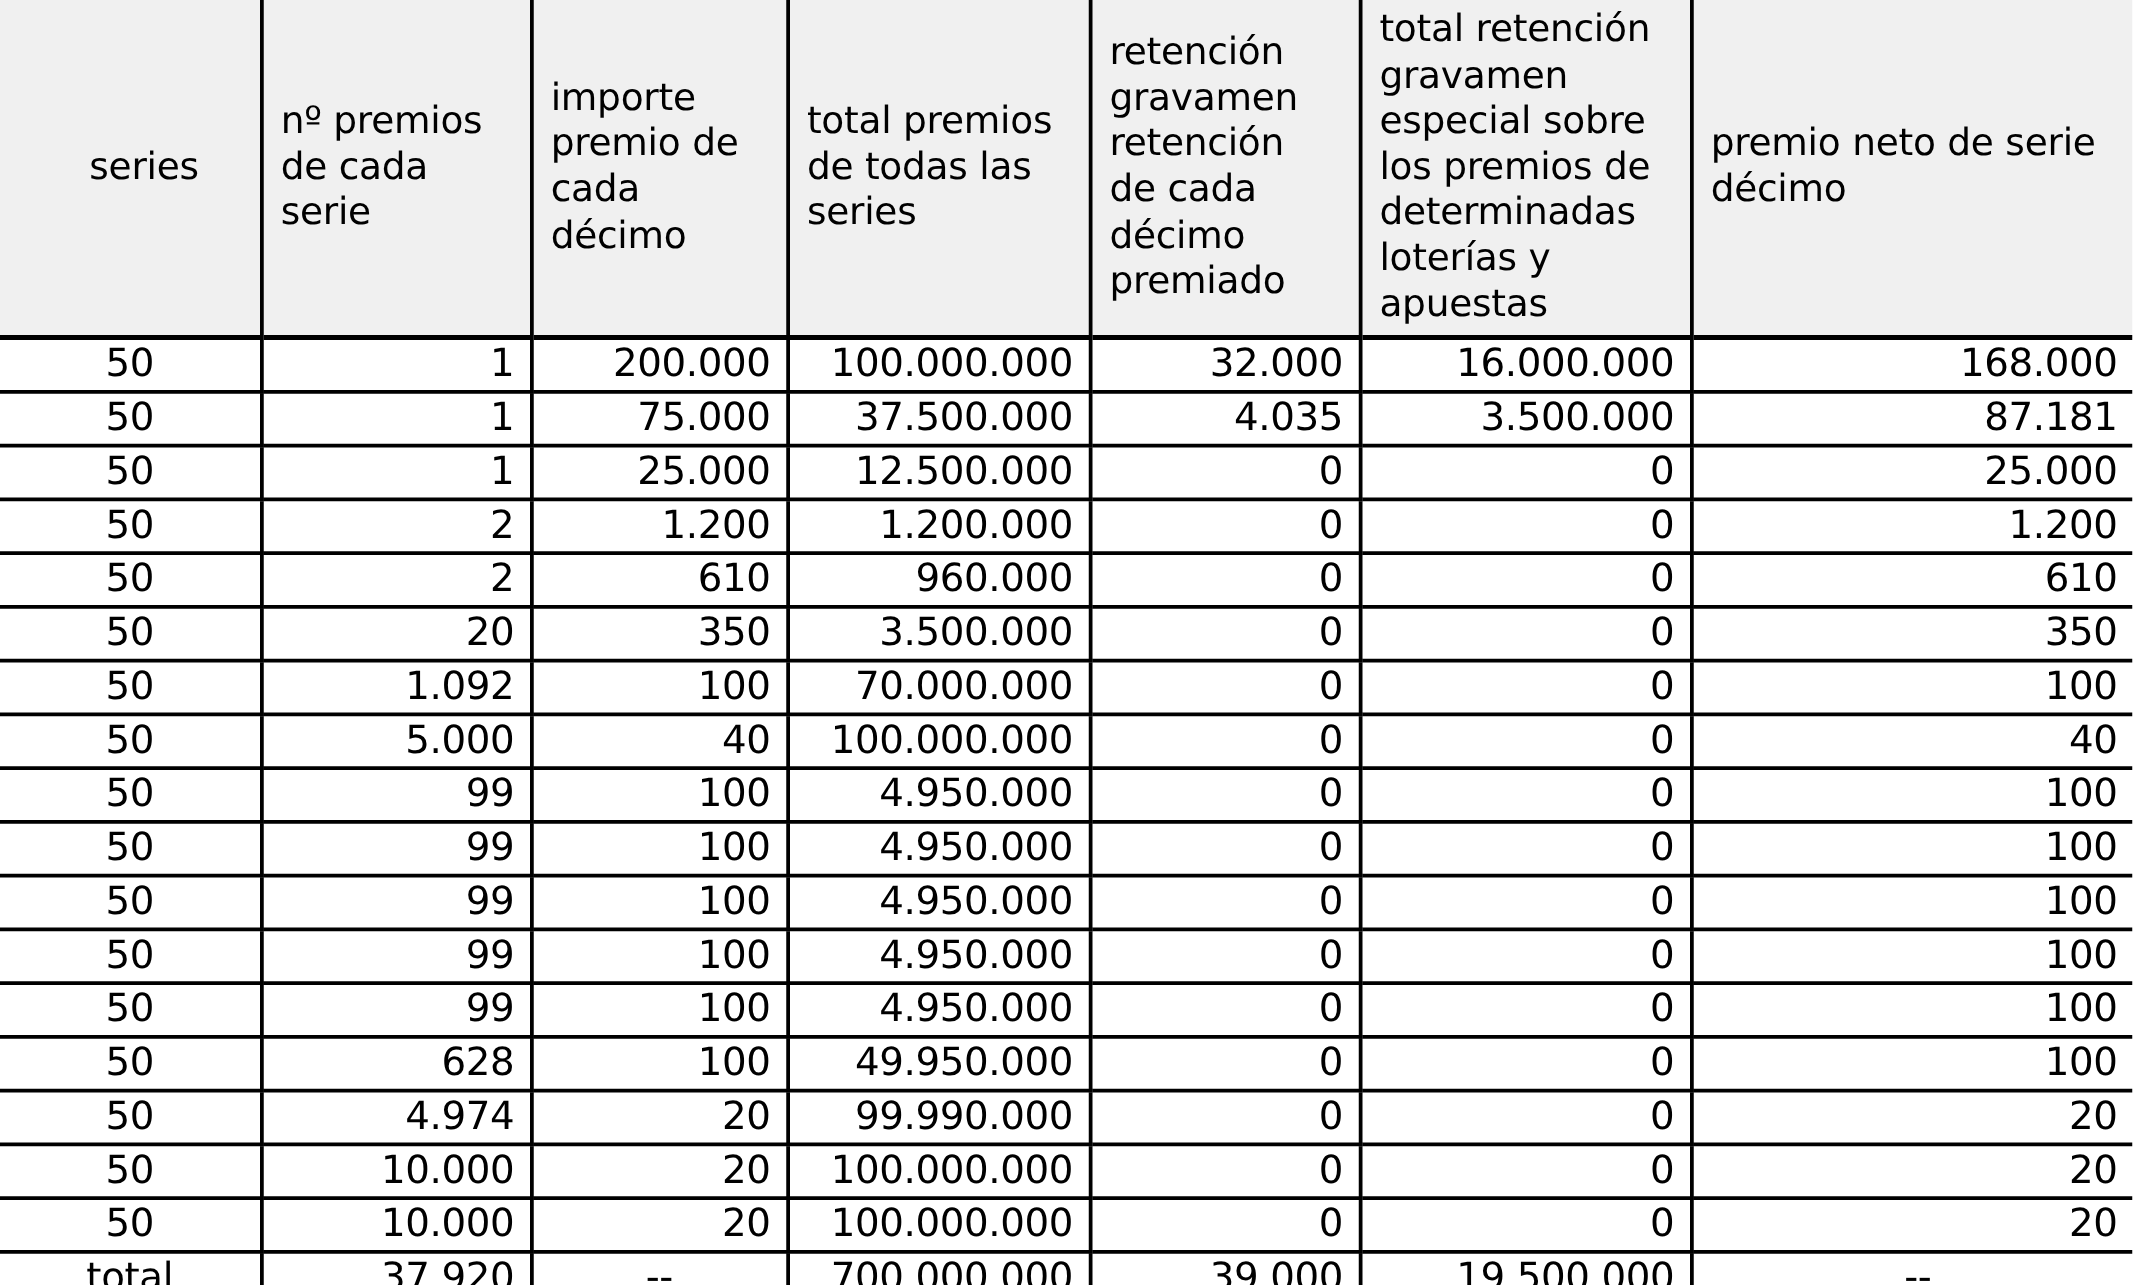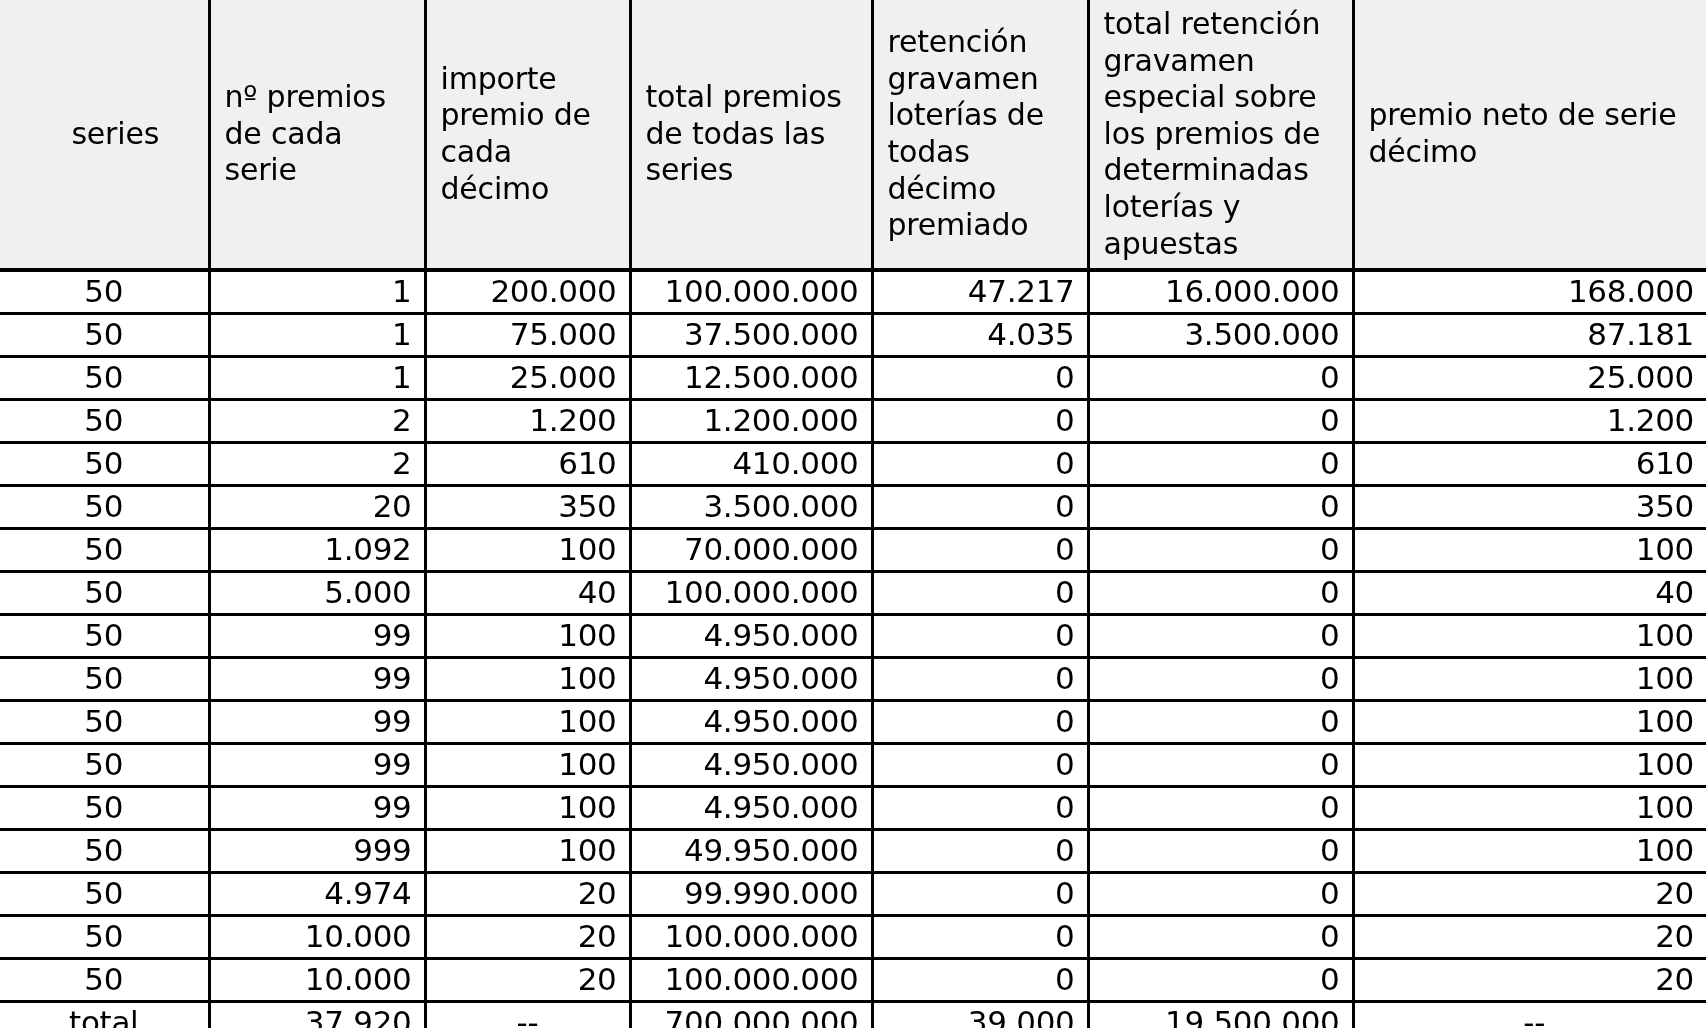--- a/index.html
+++ b/index.html
@@ -95,32 +95,32 @@
     <col class="c-reten">
     <col class="c-totalreten">
     <col class="c-neto">
   </colgroup>
   <thead>
     <tr>
       <th class="th-series">series</th>
       <th>nº premios de cada serie</th>
       <th>importe premio de cada décimo</th>
       <th>total premios de todas las series</th>
-      <th>retención gravamen loterías de todas décimo premiado</th>
+      <th>retención gravamen retención de cada décimo premiado</th>
       <th>total retención gravamen especial sobre los premios de determinadas loterías y apuestas</th>
       <th class="th-last">premio neto de serie décimo</th>
     </tr>
   </thead>
   <tbody id="table-body">
       <tr>
         <td class="cell-series">50</td>
         <td class="cell-num">1</td>
         <td class="cell-importe">200.000</td>
         <td class="cell-total-premios">100.000.000</td>
-        <td class="cell-retencion">47.217</td>
+        <td class="cell-retencion">32.000</td>
         <td class="cell-total-retencion">16.000.000</td>
         <td class="cell-last">168.000</td>
       </tr>
       <tr>
         <td class="cell-series">50</td>
         <td class="cell-num">1</td>
         <td class="cell-importe">75.000</td>
         <td class="cell-total-premios">37.500.000</td>
         <td class="cell-retencion">4.035</td>
         <td class="cell-total-retencion">3.500.000</td>
@@ -141,21 +141,21 @@
         <td class="cell-importe">1.200</td>
         <td class="cell-total-premios">1.200.000</td>
         <td class="cell-retencion">0</td>
         <td class="cell-total-retencion">0</td>
         <td class="cell-last">1.200</td>
       </tr>
       <tr>
         <td class="cell-series">50</td>
         <td class="cell-num">2</td>
         <td class="cell-importe">610</td>
-        <td class="cell-total-premios">410.000</td>
+        <td class="cell-total-premios">960.000</td>
         <td class="cell-retencion">0</td>
         <td class="cell-total-retencion">0</td>
         <td class="cell-last">610</td>
       </tr>
       <tr>
         <td class="cell-series">50</td>
         <td class="cell-num">20</td>
         <td class="cell-importe">350</td>
         <td class="cell-total-premios">3.500.000</td>
         <td class="cell-retencion">0</td>
@@ -220,21 +220,21 @@
         <td class="cell-series">50</td>
         <td class="cell-num">99</td>
         <td class="cell-importe">100</td>
         <td class="cell-total-premios">4.950.000</td>
         <td class="cell-retencion">0</td>
         <td class="cell-total-retencion">0</td>
         <td class="cell-last">100</td>
       </tr>
       <tr>
         <td class="cell-series">50</td>
-        <td class="cell-num">999</td>
+        <td class="cell-num">628</td>
         <td class="cell-importe">100</td>
         <td class="cell-total-premios">49.950.000</td>
         <td class="cell-retencion">0</td>
         <td class="cell-total-retencion">0</td>
         <td class="cell-last">100</td>
       </tr>
       <tr>
         <td class="cell-series">50</td>
         <td class="cell-num">4.974</td>
         <td class="cell-importe">20</td>

